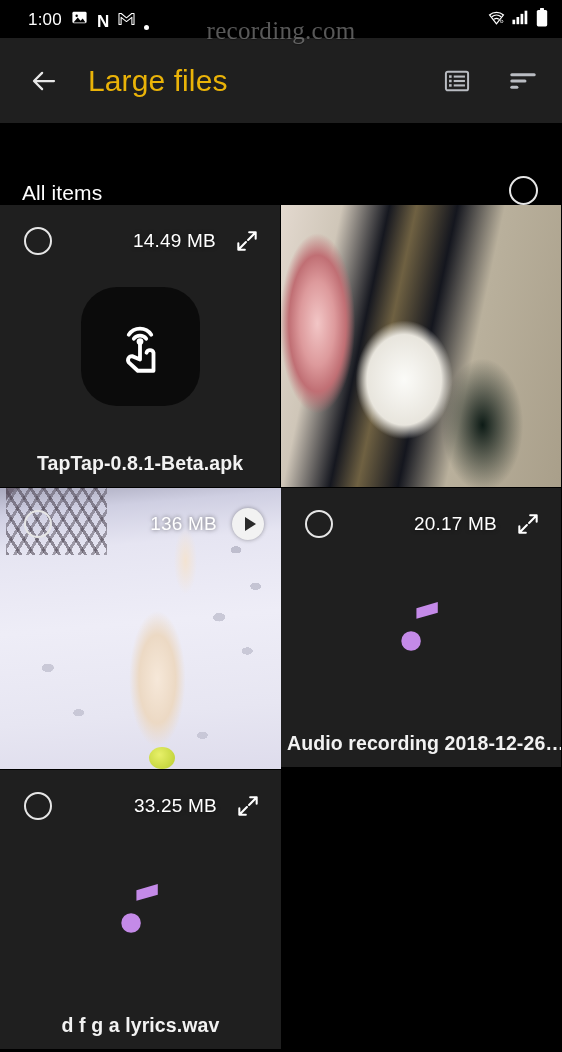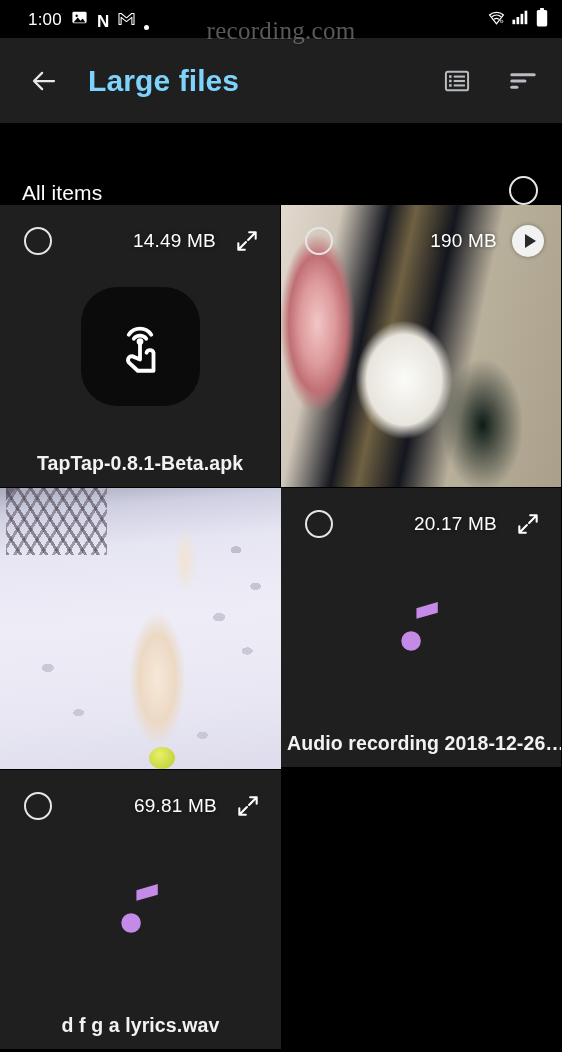--- a/index.html
+++ b/index.html
@@ -87,23 +87,23 @@
     align-items: center;
     padding: 0 22px 0 22px;
   }
   .back-btn {
     width: 44px; height: 44px;
     display: flex; align-items: center; justify-content: center;
     cursor: pointer;
     flex: 0 0 auto;
   }
   .app-title {
-    color: #7dd3fc;
+    color: #eab308;
     font-size: 30px;
-    font-weight: bold;
+    font-weight: normal;
     margin-left: 22px;
     letter-spacing: 0.1px;
     white-space: nowrap;
   }
   .app-bar-actions {
     margin-left: auto;
     display: flex;
     align-items: center;
     gap: 32px;
   }
@@ -413,34 +413,34 @@
             <path d="M14 4 H20 V10 M20 4 L13 11 M10 20 H4 V14 M4 20 L11 13" fill="none" stroke="#fff" stroke-width="1.9" stroke-linecap="round" stroke-linejoin="round"></path>
           </svg>
         </span>
       </div>
       <div class="cell-name">TapTap-0.8.1-Beta.apk</div>
     </div>
 
 
     <div class="cell">
       <div class="thumb thumb-bone"></div>
+    </div>
+
+    <div class="cell col2">
+      <div class="thumb thumb-snow">
+        <span class="ball"></span>
+      </div>
       <div class="cell-overlay">
         <span class="sel-circle sm"></span>
-        <span class="cell-size">190 MB</span>
+        <span class="cell-size">136 MB</span>
         <span class="cell-action">
           <span class="play-badge">
               <span class="tri"></span>
             </span>
         </span>
-      </div>
-    </div>
-
-    <div class="cell col2">
-      <div class="thumb thumb-snow">
-        <span class="ball"></span>
       </div>
     </div>
 
     <div class="cell" style="height:280px">
       <div class="cell-art">
         <svg width="46" height="58" viewBox="0 0 30 38">
           <path d="M12 26 V6 L26 2 V9 L12 13" fill="#c48ae8"></path>
           <circle cx="8.5" cy="27.5" r="6.4" fill="#c48ae8"></circle>
         </svg>
       </div>
@@ -458,21 +458,21 @@
 
     <div class="cell col2" style="height:280px">
       <div class="cell-art">
         <svg width="46" height="58" viewBox="0 0 30 38">
           <path d="M12 26 V6 L26 2 V9 L12 13" fill="#c48ae8"></path>
           <circle cx="8.5" cy="27.5" r="6.4" fill="#c48ae8"></circle>
         </svg>
       </div>
       <div class="cell-overlay">
         <span class="sel-circle sm"></span>
-        <span class="cell-size">69.81 MB</span>
+        <span class="cell-size">33.25 MB</span>
         <span class="cell-action">
           <svg width="26" height="26" viewBox="0 0 24 24">
             <path d="M14 4 H20 V10 M20 4 L13 11 M10 20 H4 V14 M4 20 L11 13" fill="none" stroke="#fff" stroke-width="1.9" stroke-linecap="round" stroke-linejoin="round"></path>
           </svg>
         </span>
       </div>
       <div class="cell-name">d f g a lyrics.wav</div>
     </div>
 
   </div>

